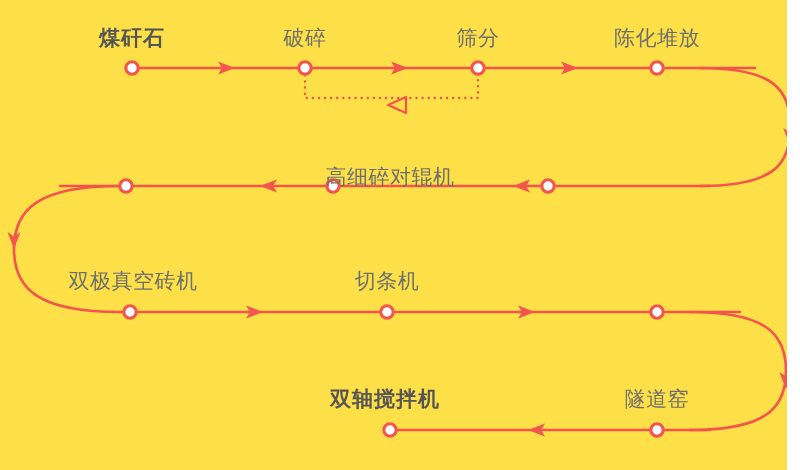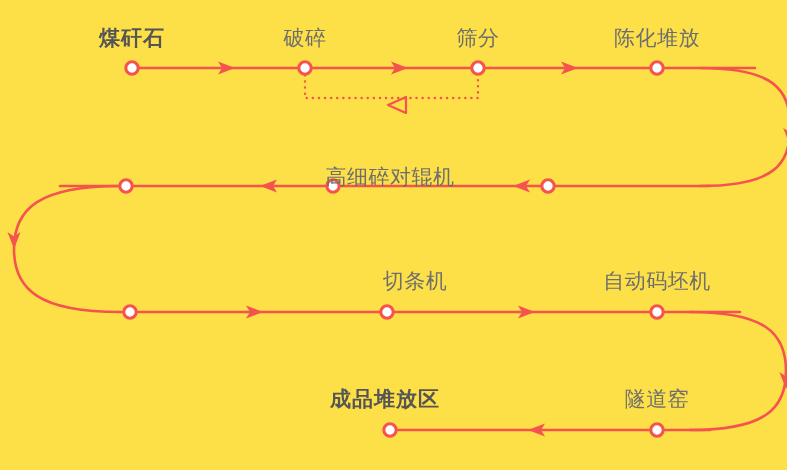--- a/index.html
+++ b/index.html
@@ -103,19 +103,19 @@
     </g>
   </svg>
 
   <div class="node-label emphasis" style="left:132px; top:28px;">煤矸石</div>
   <div class="node-label" style="left:305px; top:28px;">破碎</div>
   <div class="node-label" style="left:478px; top:28px;">筛分</div>
   <div class="node-label" style="left:657px; top:28px;">陈化堆放</div>
 
   <div class="node-label" style="left:390px; top:145px;margin-top:22px;">高细碎对辊机</div>
 
-  <div class="node-label" style="left:387px; top:271px;margin-left:28px;">切条机</div>
-  <div class="node-label" style="left:657px; top:271px;">自动码坯机</div>
+  <div class="node-label" style="left:133px; top:271px;">双极真空砖机</div>
+  <div class="node-label" style="left:387px; top:271px;">切条机</div>
 
   <div class="node-label" style="left:657px; top:389px;text-align:center;">隧道窑</div>
-  <div class="node-label emphasis" style="left:385px; top:389px;">成品堆放区</div>
+  <div class="node-label emphasis" style="left:385px; top:389px;">双轴搅拌机</div>
 
 </div>
 
 </body></html>

